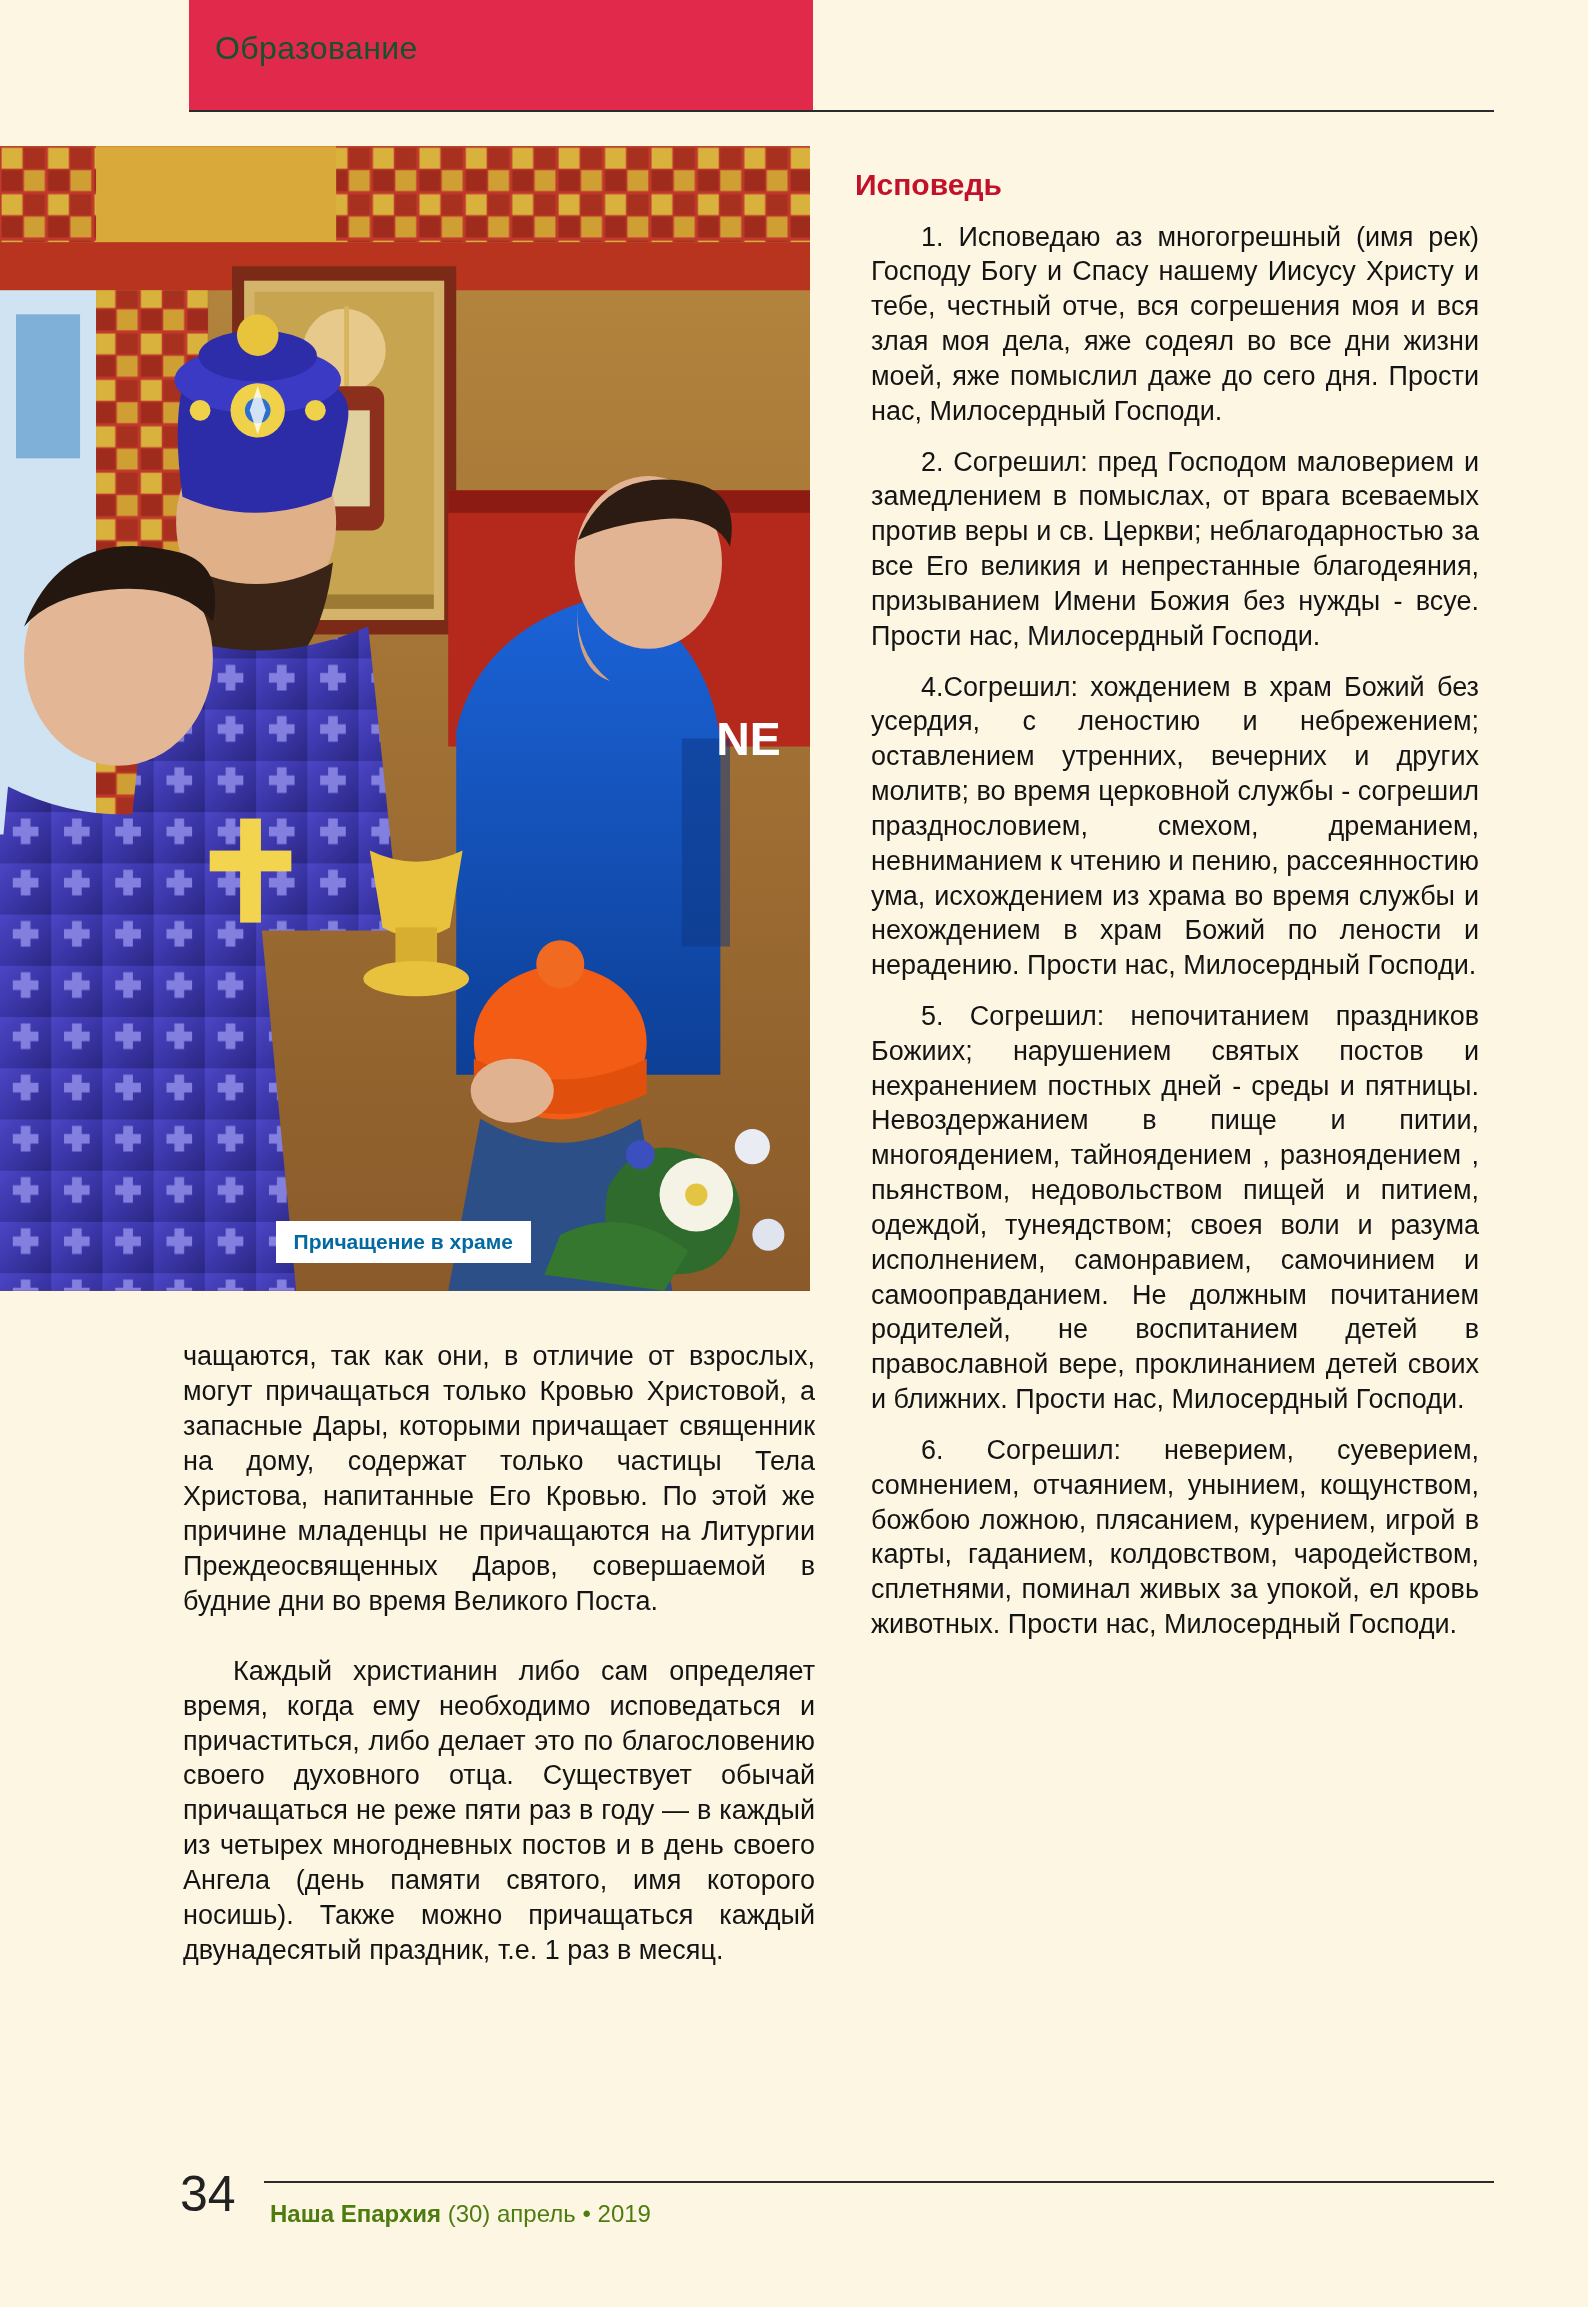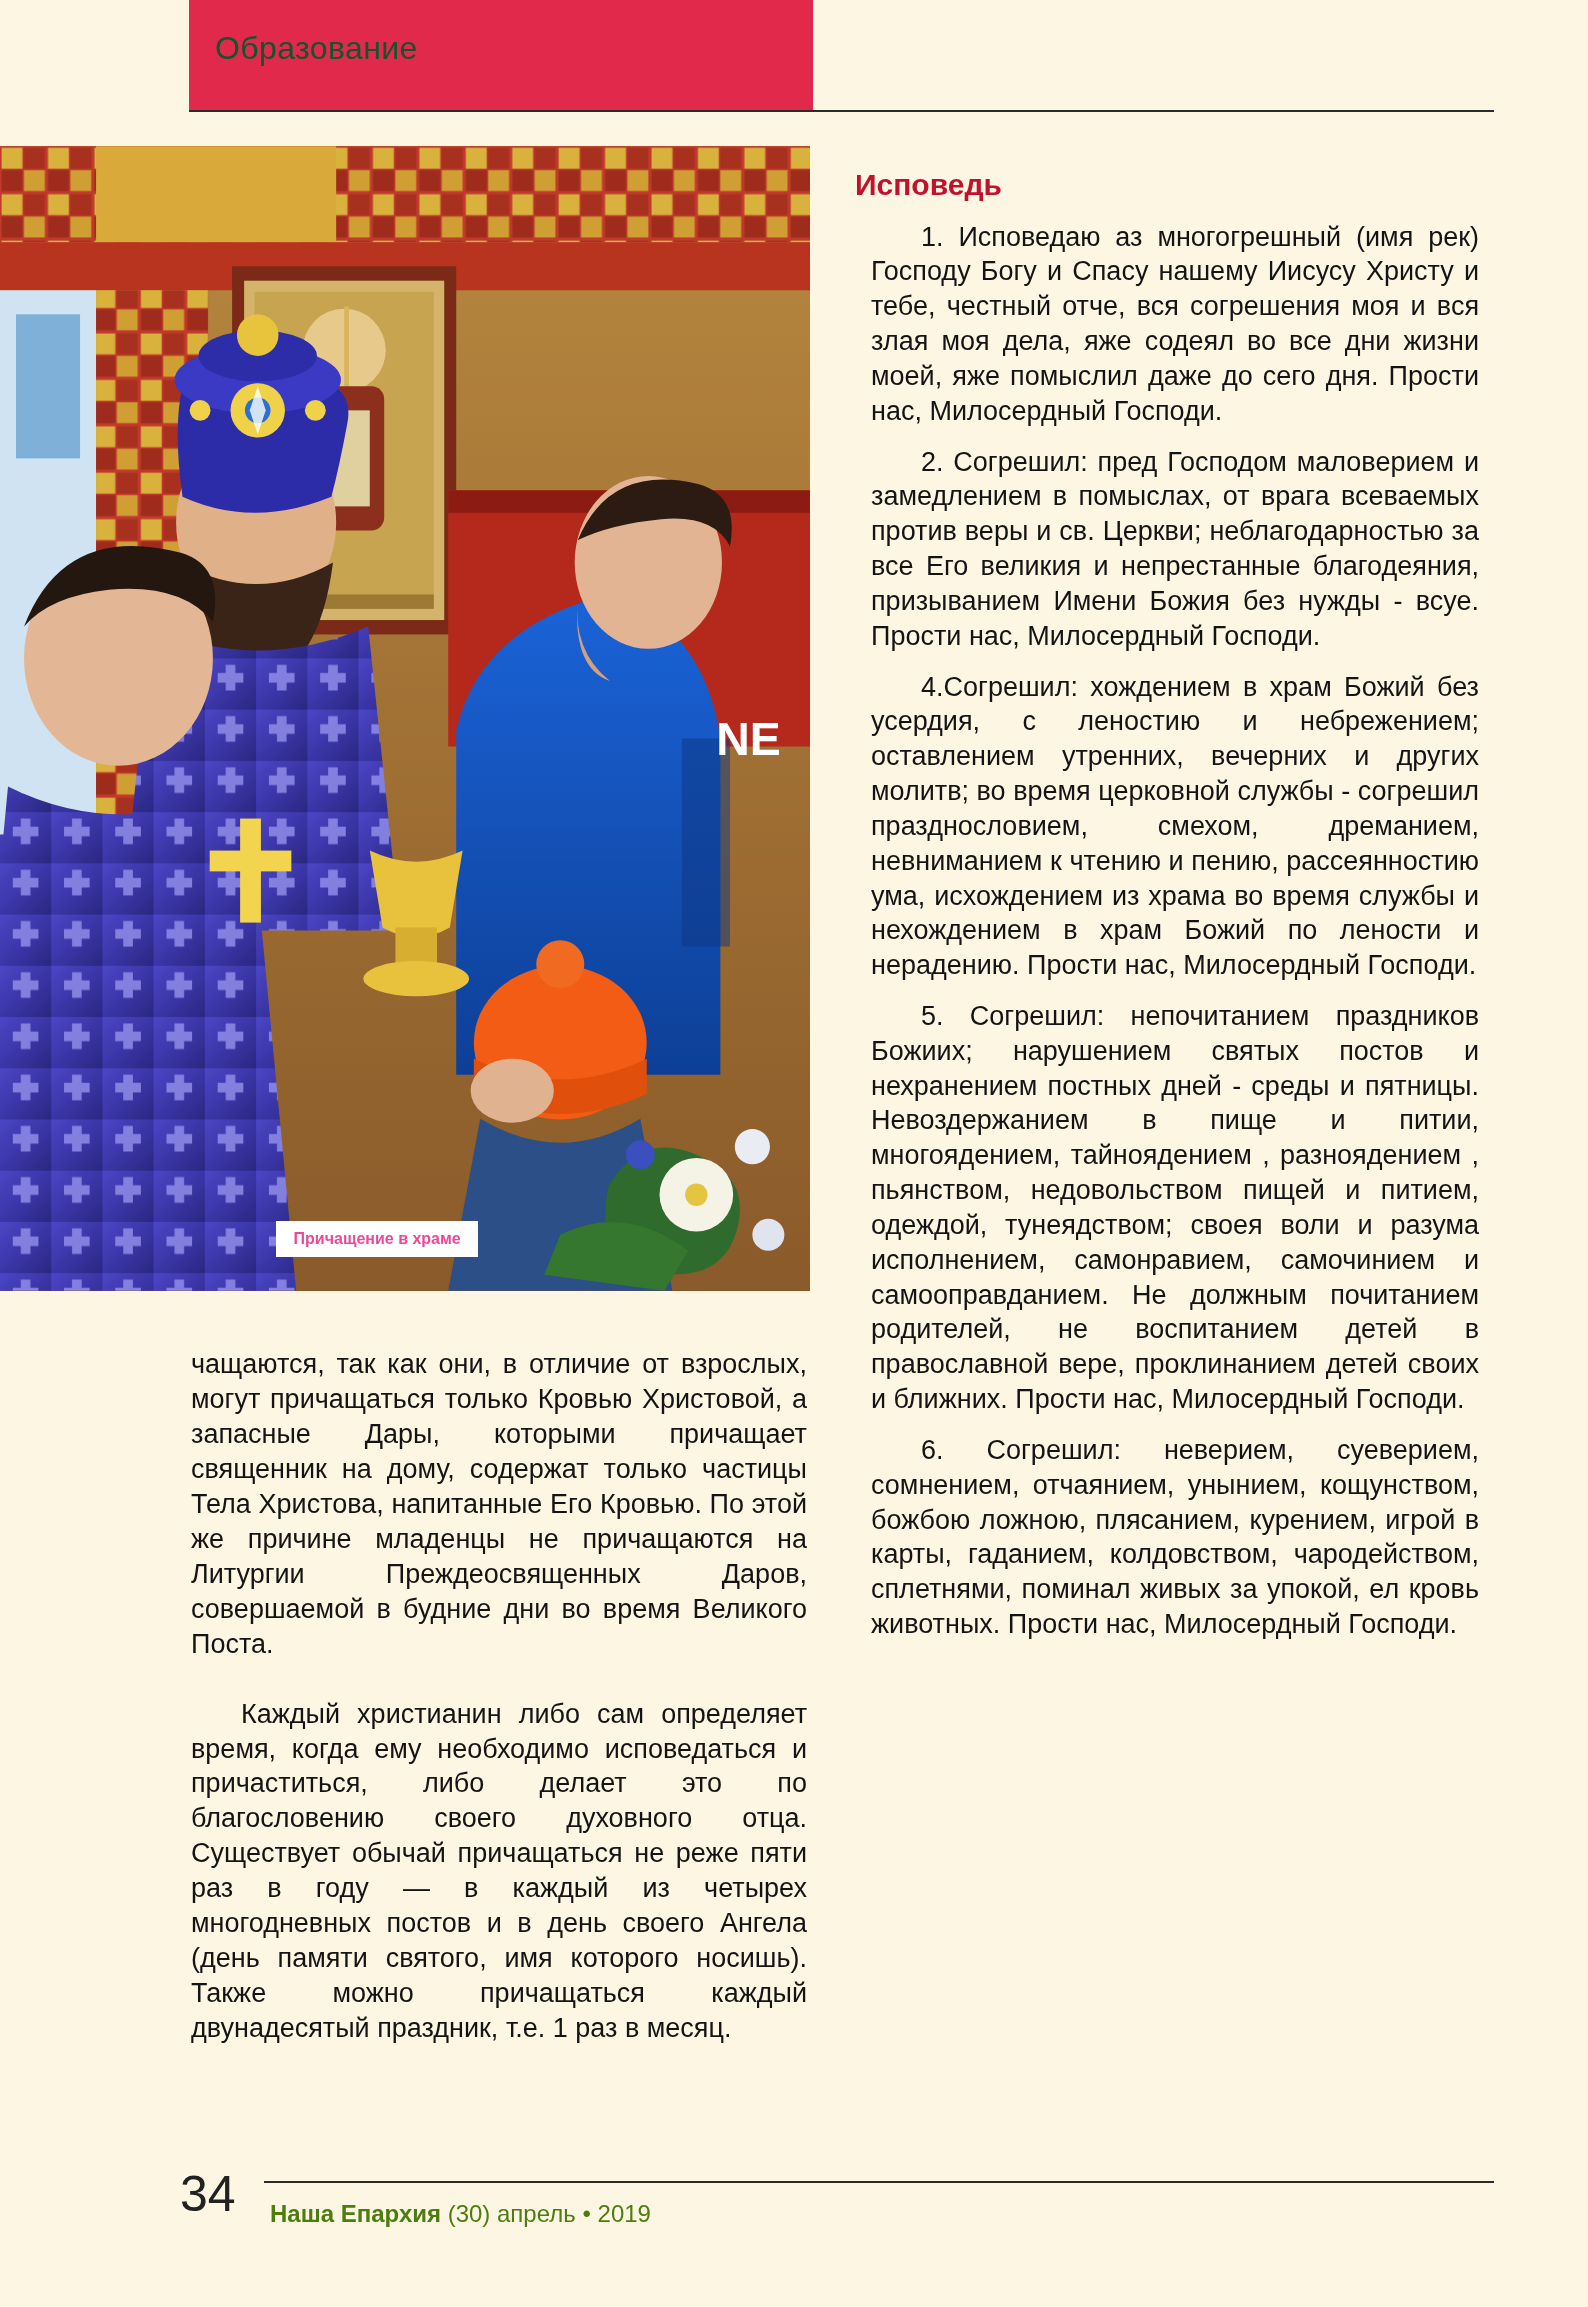--- a/index.html
+++ b/index.html
@@ -51,39 +51,39 @@
     height: 1145px;
     overflow: hidden;
     background: #6b3a1e;
   }
   .photo svg { display: block; }
   .photo-caption {
     position: absolute;
     left: 276px;
     top: 1221px;
     background: #ffffff;
-    color: #ec4899;
-    font-size: 16px;
+    color: #0369a1;
+    font-size: 21px;
     font-weight: bold;
     padding: 8.8px 17.6px 9.6px 17.6px;
     white-space: nowrap;
   }
 
   
   .col-left {
     position: absolute;
     left: 183px;
     top: 1339px;
     width: 632px;
     font-size: 27px;
     line-height: 1.295;
     color: #141414;
     text-align: justify;
   }
-  .col-left p { margin: 8px; }
+  .col-left p { margin: 0; }
   .col-left p.indent { text-indent: 50px; }
   .col-left p.gap { margin-top: 35px; }
 
   
   .col-right {
     position: absolute;
     left: 855px;
     top: 168px;
     width: 640px;
     color: #141414;

